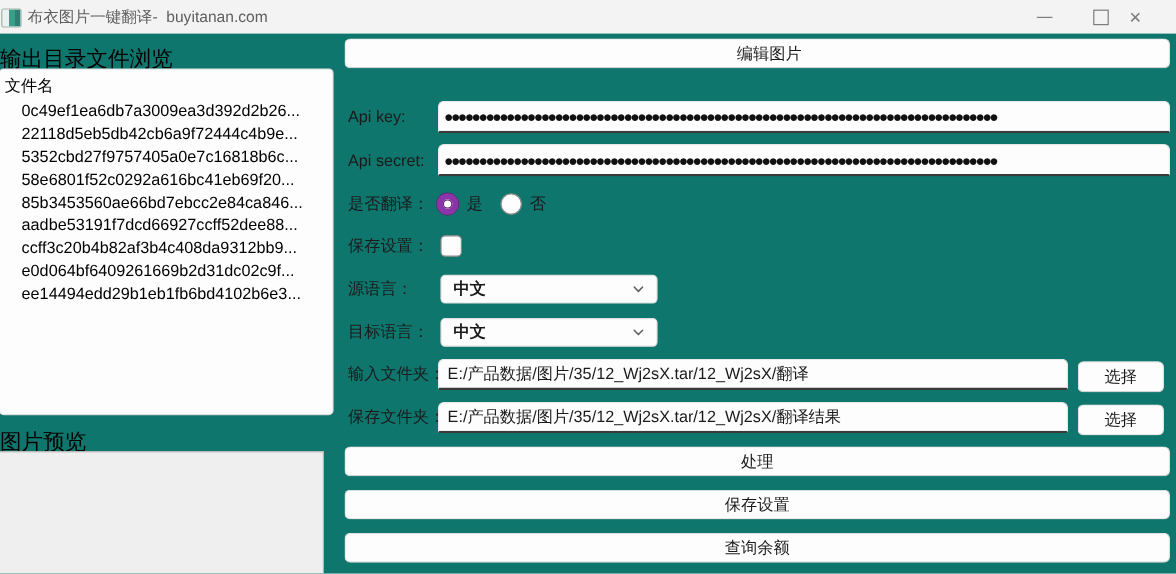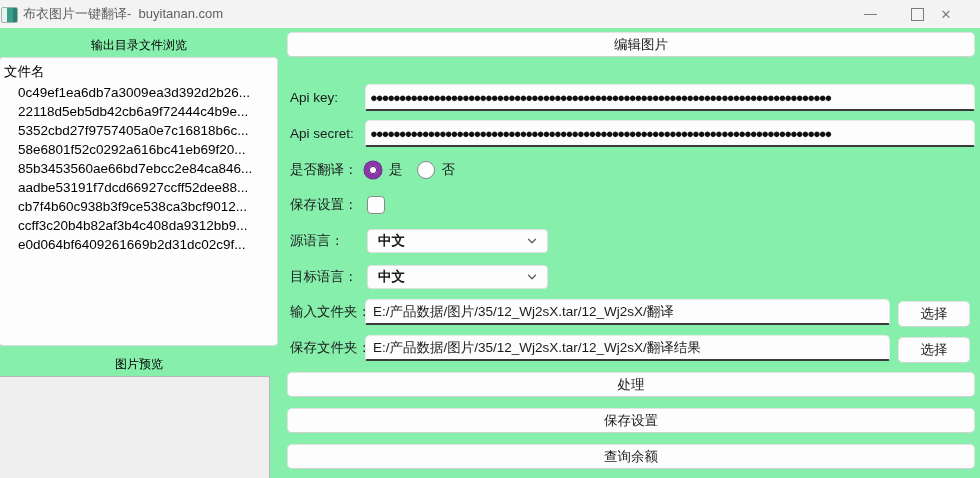--- a/index.html
+++ b/index.html
@@ -1,31 +1,31 @@
 <!DOCTYPE html>
 <html style="--radio-accent: #8b35a8; --field-underline: #3a3a3a; --window-background: #f3f3f3;"><head>
 <meta charset="utf-8">
 <style>
   html,body{margin:0;padding:0;}
   body{font-family:"Liberation Sans","DejaVu Sans",sans-serif;}
-  .window{position:relative;width:980px;height:478px;background:#86efac;overflow:hidden;color:#1a1a1a;font-size:13.5px;}
+  .window{position:relative;width:980px;height:478px;background:#0f766e;overflow:hidden;color:#1a1a1a;font-size:13.5px;}
 
   
   .titlebar{position:absolute;left:0;top:0;width:100%;height:28px;background:#f3f3f3;}
   .app-icon{position:absolute;left:1px;top:7px;width:15px;height:14px;border:1px solid #9fb3ae;border-radius:2px;
     background:linear-gradient(90deg,#e9f2ee 0 34%,#3a9e88 34% 72%,#2d7f73 72%);}
   .win-title{position:absolute;left:23px;top:0;height:28px;line-height:28px;color:#5f5f5f;font-size:13px;white-space:pre;}
   .win-btn{position:absolute;top:0;width:46px;height:28px;display:flex;align-items:center;justify-content:center;color:#7c7c7c;cursor:default;}
   .btn-min{left:847px;} .btn-max{left:894px;} .btn-close{left:923px;}
   .glyph-min{width:13px;height:0;border-top:1.6px solid #7c7c7c;}
   .glyph-max{width:11px;height:11px;border:1.4px solid #7c7c7c;}
   .glyph-close{font-size:13px;line-height:1;color:#7c7c7c;}
 
   
-  .section-title{position:absolute;width:278px;text-align:center;font-size:12px;color:#000;}
+  .section-title{position:absolute;width:278px;font-size:18px;color:#000;}
   .browser-title{top:37px;left:0;}
   .preview-title{top:356px;left:0;}
   .file-listbox{position:absolute;left:-1px;top:57px;width:279px;height:289px;background:#fdfdfd;
     border:1px solid #dedede;border-radius:4px;box-sizing:border-box;overflow:hidden;}
   .file-col-header{margin:5px 0 2px 4px;color:#000;}
   .file-row{margin-left:18px;line-height:19px;white-space:nowrap;color:#000;}
   .preview-box{position:absolute;left:-1px;top:376px;width:271px;height:130px;background:#efefef;
     border:1px solid #b6b6b6;box-sizing:border-box;}
 
   
@@ -74,23 +74,23 @@
 
   <div class="file-listbox">
     <div class="file-col-header">文件名</div>
     <div id="file-rows">
         <div class="file-row">0c49ef1ea6db7a3009ea3d392d2b26...</div>
         <div class="file-row">22118d5eb5db42cb6a9f72444c4b9e...</div>
         <div class="file-row">5352cbd27f9757405a0e7c16818b6c...</div>
         <div class="file-row">58e6801f52c0292a616bc41eb69f20...</div>
         <div class="file-row">85b3453560ae66bd7ebcc2e84ca846...</div>
         <div class="file-row">aadbe53191f7dcd66927ccff52dee88...</div>
-        <div class="file-row">cb7f4b60c938b3f9ce538ca3bcf9012...</div>
         <div class="file-row">ccff3c20b4b82af3b4c408da9312bb9...</div>
         <div class="file-row">e0d064bf6409261669b2d31dc02c9f...</div>
+        <div class="file-row">ee14494edd29b1eb1fb6bd4102b6e3...</div>
       </div>
   </div>
 
   <div class="section-title preview-title">图片预览</div>
   <div class="preview-box"></div>
 
   <div class="btn wide-btn" style="top:32px;padding-left:20px;">编辑图片</div>
 
   <div class="form-label" style="top:84px;line-height:27px;">Api key:</div>
   <div class="u-field dots-field" style="top:84px;">●●●●●●●●●●●●●●●●●●●●●●●●●●●●●●●●●●●●●●●●●●●●●●●●●●●●●●●●●●●●●●●●●●●●●●●●●●●●●●●●</div>

